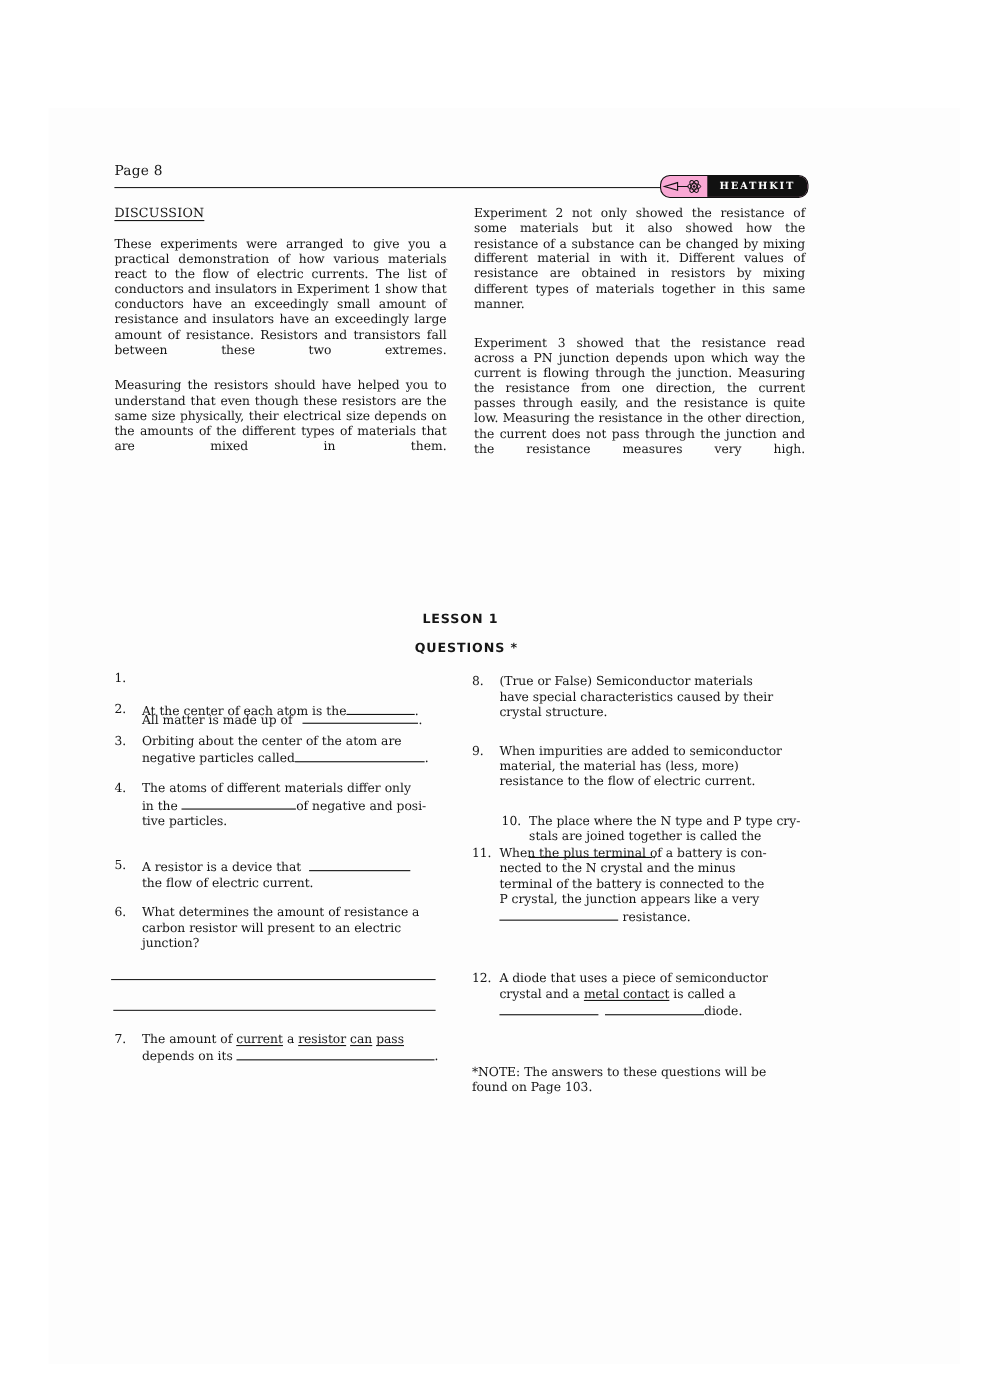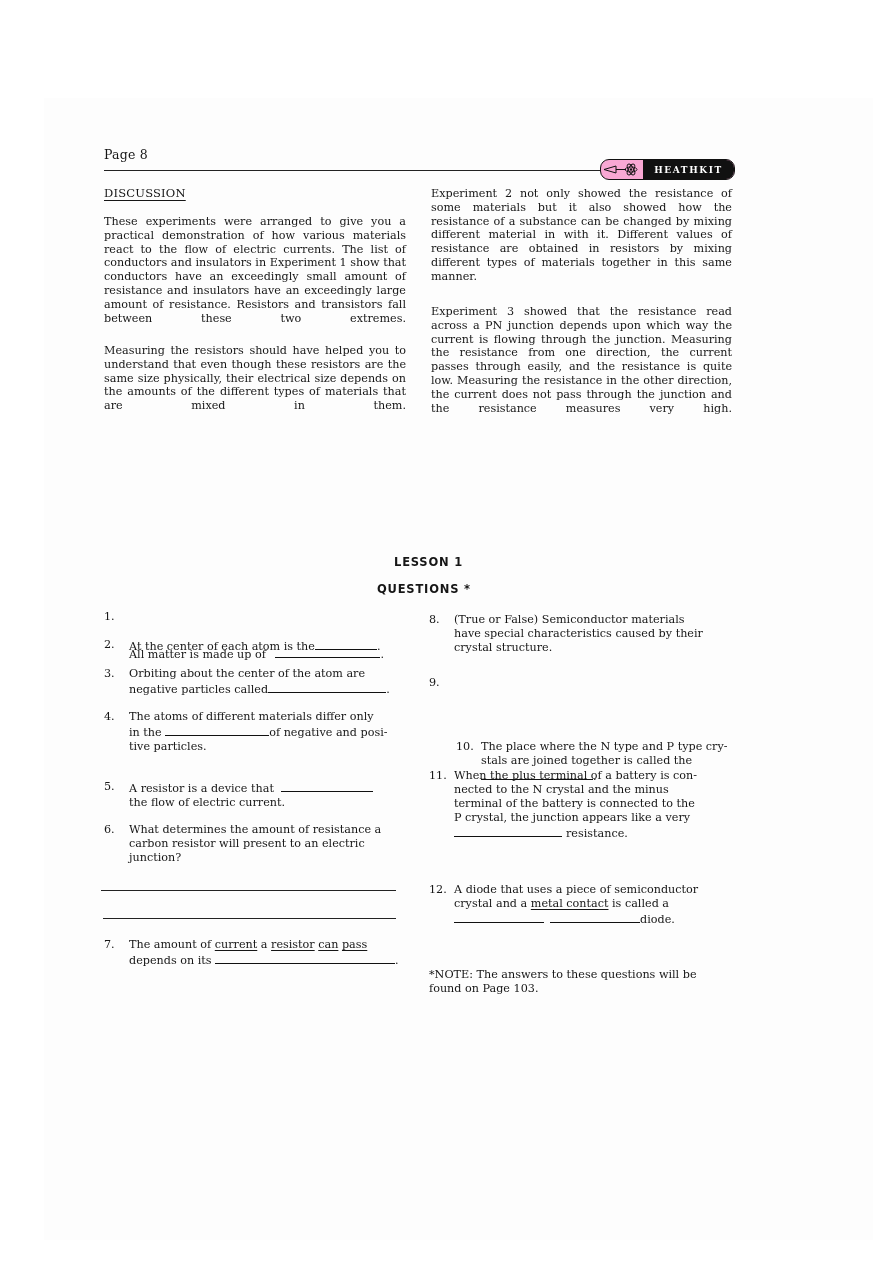--- a/index.html
+++ b/index.html
@@ -46,21 +46,21 @@
 </div>
 
 <div class="abs heading">DISCUSSION</div>
 
 <div class="abs para" style="left:104px; top:215px;">These experiments were arranged to give you a practical demonstration of how various materials react to the flow of electric currents. The list of conductors and insulators in Experiment 1 show that conductors have an exceedingly small amount of resistance and insulators have an exceedingly large amount of resistance. Resistors and transistors fall between these two extremes.</div>
 <div class="abs para" style="left:104px; top:344px;">Measuring the resistors should have helped you to understand that even though these resistors are the same size physically, their electrical size depends on the amounts of the different types of materials that are mixed in them.</div>
 
 <div class="abs para" style="left:431px; top:187px; width:301px;">Experiment 2 not only showed the resistance of some materials but it also showed how the resistance of a substance can be changed by mixing different material in with it. Different values of resistance are obtained in resistors by mixing different types of materials together in this same manner.</div>
 <div class="abs para" style="left:431px; top:305px; width:301px;">Experiment 3 showed that the resistance read across a PN junction depends upon which way the current is flowing through the junction. Measuring the resistance from one direction, the current passes through easily, and the resistance is quite low. Measuring the resistance in the other direction, the current does not pass through the junction and the resistance measures very high.</div>
 
-<div class="abs center-title" style="left:394px; top:555px;">LESSON 1</div>
+<div class="abs center-title" style="left:384px; top:555px;">LESSON 1</div>
 <div class="abs center-title" style="left:377px; top:582px;">QUESTIONS *</div>
 
 <div class="abs q" style="left:104px; top:610px; width:300px; height:16px;">
   <span class="num">1.</span>
   <span class="body" style="white-space:nowrap;margin-top:36px;">
     <span>All matter is made up of</span>
     <span class="blank" style="width:105px; margin-left:6px;"></span><span>.</span>
   </span>
 </div>
 
@@ -126,20 +126,25 @@
   <span class="num">8.</span>
   <div class="body" style="white-space:nowrap;">
     <div>(True or False) Semiconductor materials</div>
     <div>have special characteristics caused by their</div>
     <div>crystal structure.</div>
   </div>
 </div>
 
 <div class="abs q" style="left:429px; top:676px; width:305px; height:44px;">
   <span class="num">9.</span>
+  <div class="body" style="white-space:nowrap;">
+    <div>When impurities are added to semiconductor</div>
+    <div>material, the material has (less, more)</div>
+    <div>resistance to the flow of electric current.</div>
+  </div>
 </div>
 
 <div class="abs q" style="left:429px; top:740px; width:305px; height:44px;margin-left:27px;">
   <span class="num">10.</span>
   <div class="body" style="white-space:nowrap;">
     <div>The place where the N type and P type cry-</div>
     <div>stals are joined together is called the</div>
     <div><span class="blank" style="width:112px;"></span><span>.</span></div>
   </div>
 </div>

